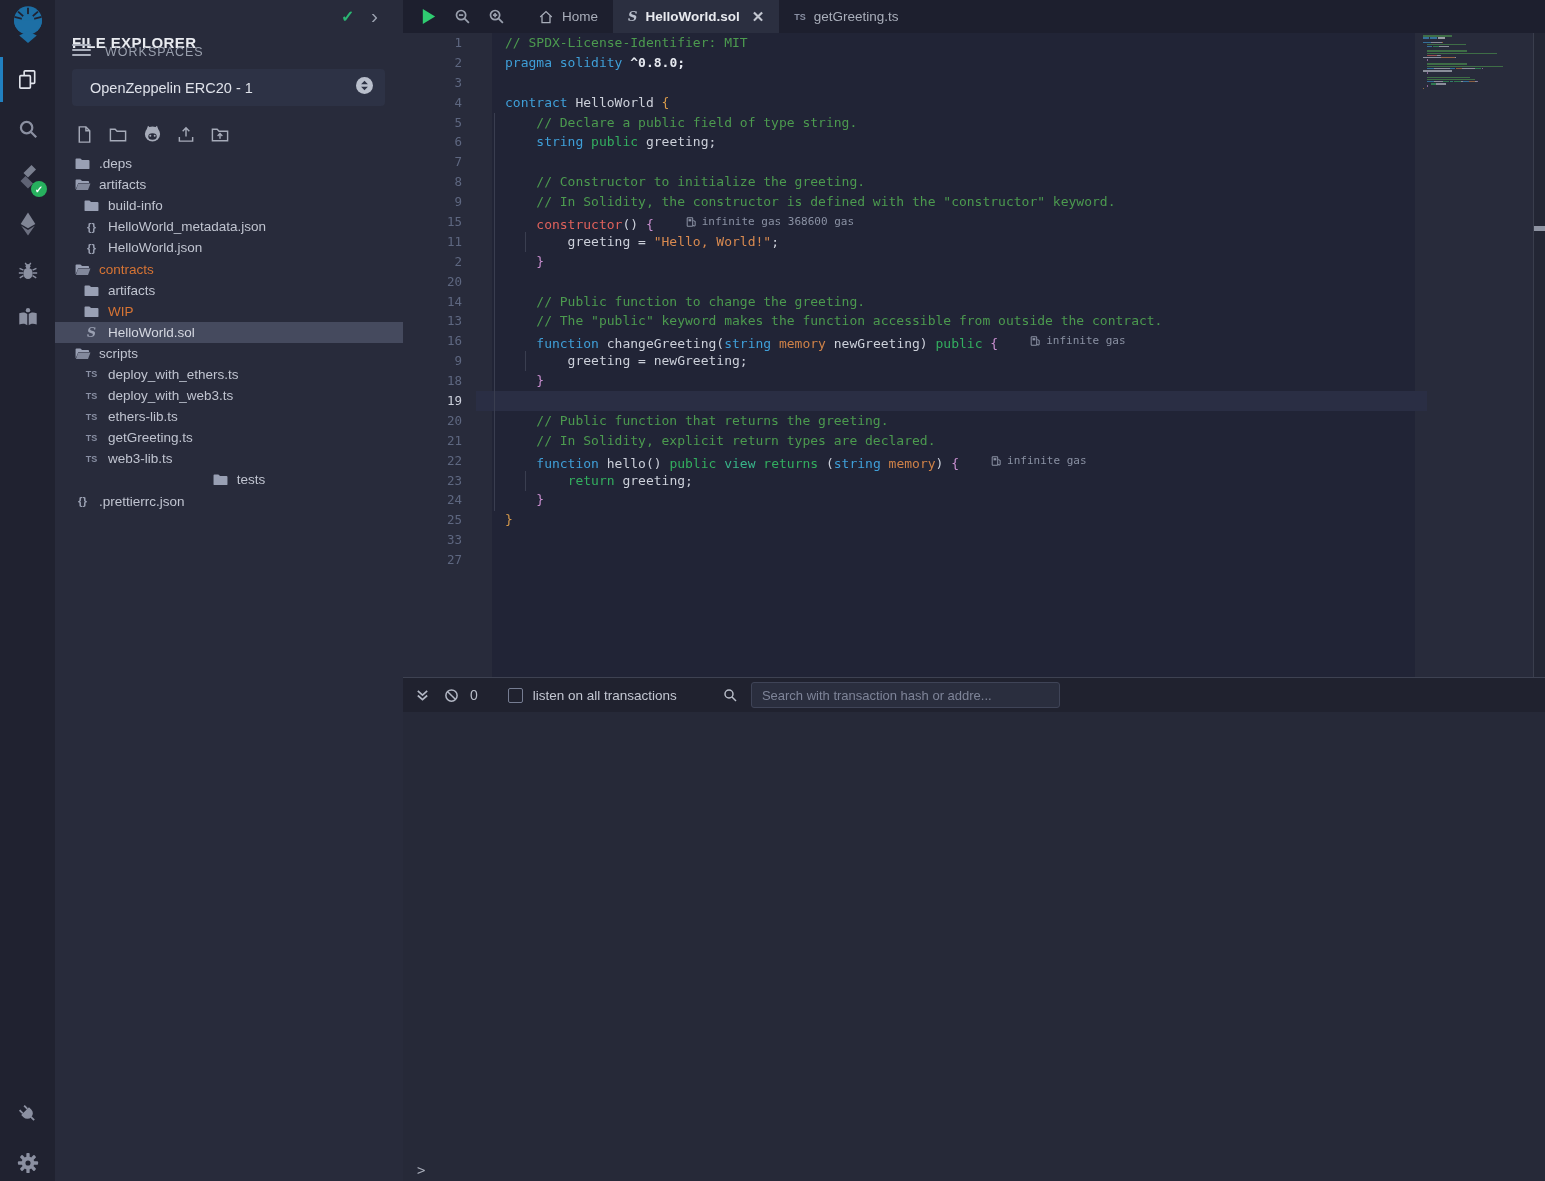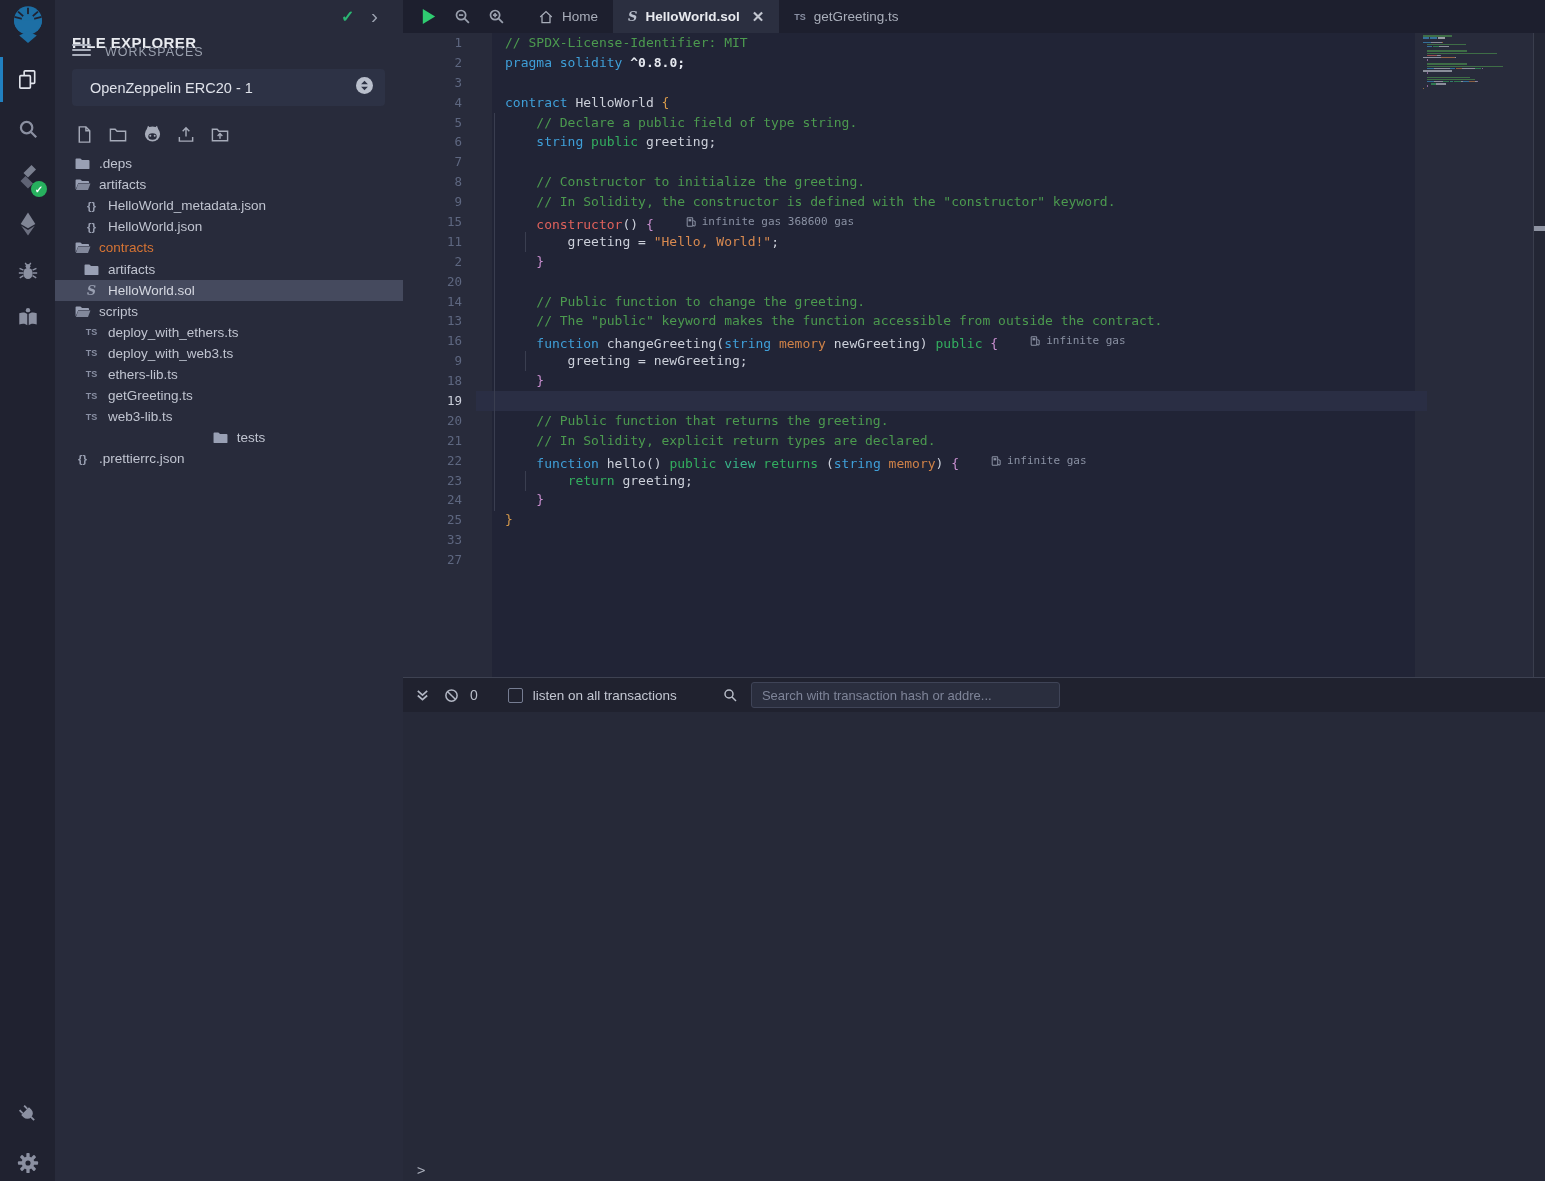--- a/index.html
+++ b/index.html
@@ -256,20 +256,28 @@
         <div class="tree-row" style="padding-left: 19px;">
           <span class="t-icon">
             <svg width="16" height="13" viewBox="0 0 17 14">
               <path d="M.5 2.5 a1 1 0 0 1 1-1 h4.2 l1.8 1.8 h6.5 a1 1 0 0 1 1 1 v1 h-11.5 l-3 7 z" fill="currentColor"></path>
               <path d="M3.4 5.8 h13.1 l-2.6 7.2 h-13 z" fill="currentColor" opacity=".8"></path>
             </svg>
           </span>
           <span>artifacts</span>
         </div>
         <div class="tree-row" style="padding-left: 28px;">
+          <span class="t-icon">
+            <svg width="15" height="13" viewBox="0 0 16 14">
+              <path d="M.5 2.5 a1 1 0 0 1 1-1 h4.2 l1.8 1.8 h7 a1 1 0 0 1 1 1 v7.7 a1 1 0 0 1 -1 1 h-13 a1 1 0 0 1 -1 -1 z" fill="currentColor"></path>
+            </svg>
+          </span>
+          <span>build-info</span>
+        </div>
+        <div class="tree-row" style="padding-left: 28px;">
           <span class="t-icon json">{}</span>
           <span>HelloWorld_metadata.json</span>
         </div>
         <div class="tree-row" style="padding-left: 28px;">
           <span class="t-icon json">{}</span>
           <span>HelloWorld.json</span>
         </div>
         <div class="tree-row accent" style="padding-left: 19px;">
           <span class="t-icon">
             <svg width="16" height="13" viewBox="0 0 17 14">
@@ -279,20 +287,28 @@
           </span>
           <span>contracts</span>
         </div>
         <div class="tree-row" style="padding-left: 28px;">
           <span class="t-icon">
             <svg width="15" height="13" viewBox="0 0 16 14">
               <path d="M.5 2.5 a1 1 0 0 1 1-1 h4.2 l1.8 1.8 h7 a1 1 0 0 1 1 1 v7.7 a1 1 0 0 1 -1 1 h-13 a1 1 0 0 1 -1 -1 z" fill="currentColor"></path>
             </svg>
           </span>
           <span>artifacts</span>
+        </div>
+        <div class="tree-row accent" style="padding-left: 28px;">
+          <span class="t-icon">
+            <svg width="15" height="13" viewBox="0 0 16 14">
+              <path d="M.5 2.5 a1 1 0 0 1 1-1 h4.2 l1.8 1.8 h7 a1 1 0 0 1 1 1 v7.7 a1 1 0 0 1 -1 1 h-13 a1 1 0 0 1 -1 -1 z" fill="currentColor"></path>
+            </svg>
+          </span>
+          <span>WIP</span>
         </div>
         <div class="tree-row selected" style="padding-left: 28px;">
           <span class="t-icon sol">S</span>
           <span>HelloWorld.sol</span>
         </div>
         <div class="tree-row" style="padding-left: 19px;">
           <span class="t-icon">
             <svg width="16" height="13" viewBox="0 0 17 14">
               <path d="M.5 2.5 a1 1 0 0 1 1-1 h4.2 l1.8 1.8 h6.5 a1 1 0 0 1 1 1 v1 h-11.5 l-3 7 z" fill="currentColor"></path>
               <path d="M3.4 5.8 h13.1 l-2.6 7.2 h-13 z" fill="currentColor" opacity=".8"></path>

